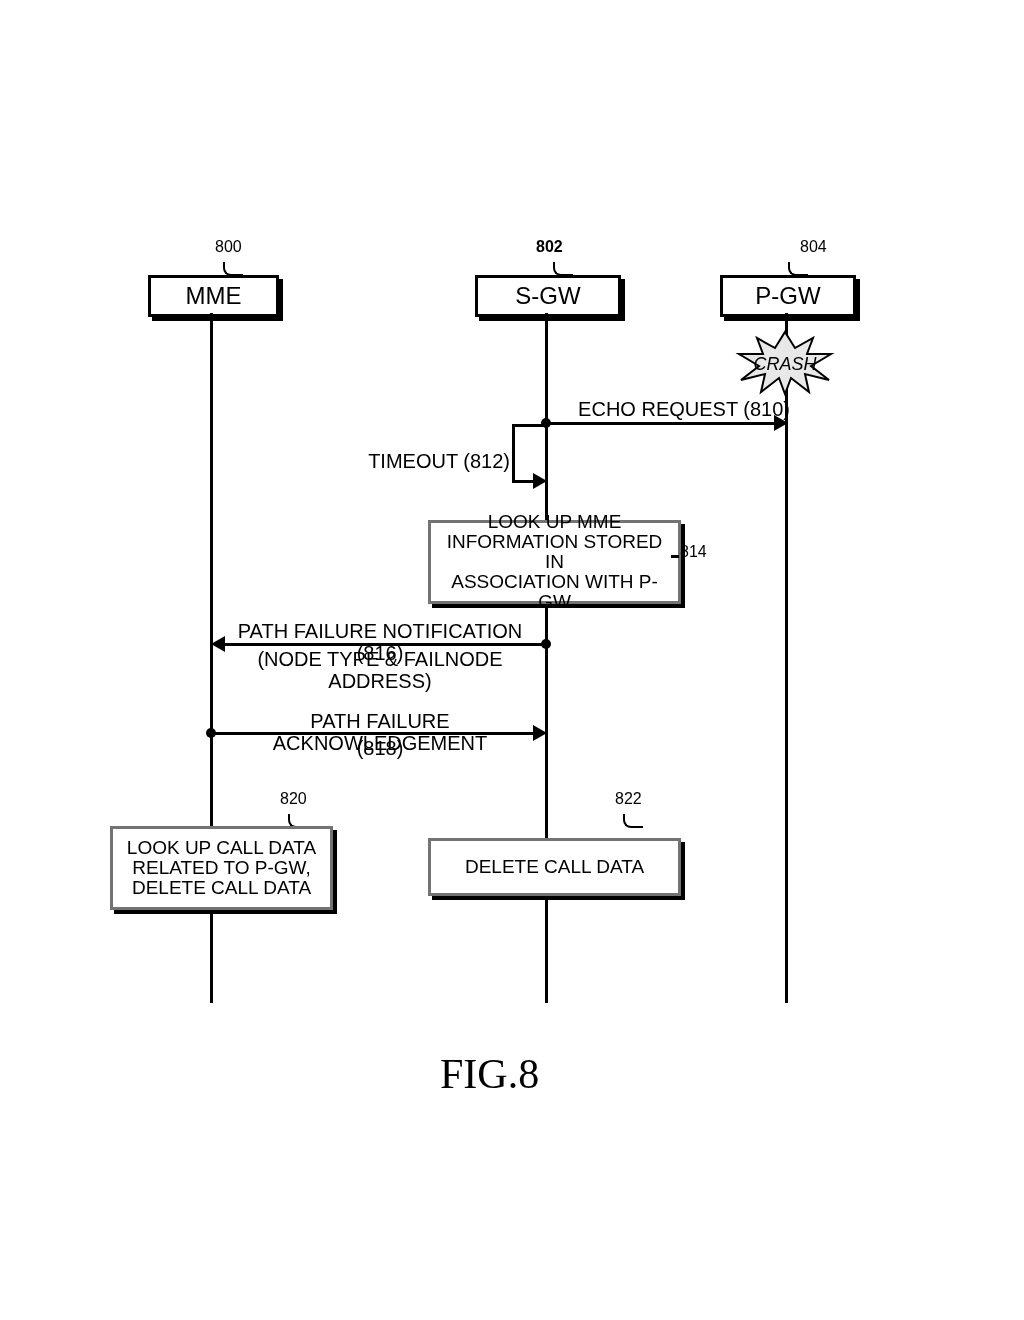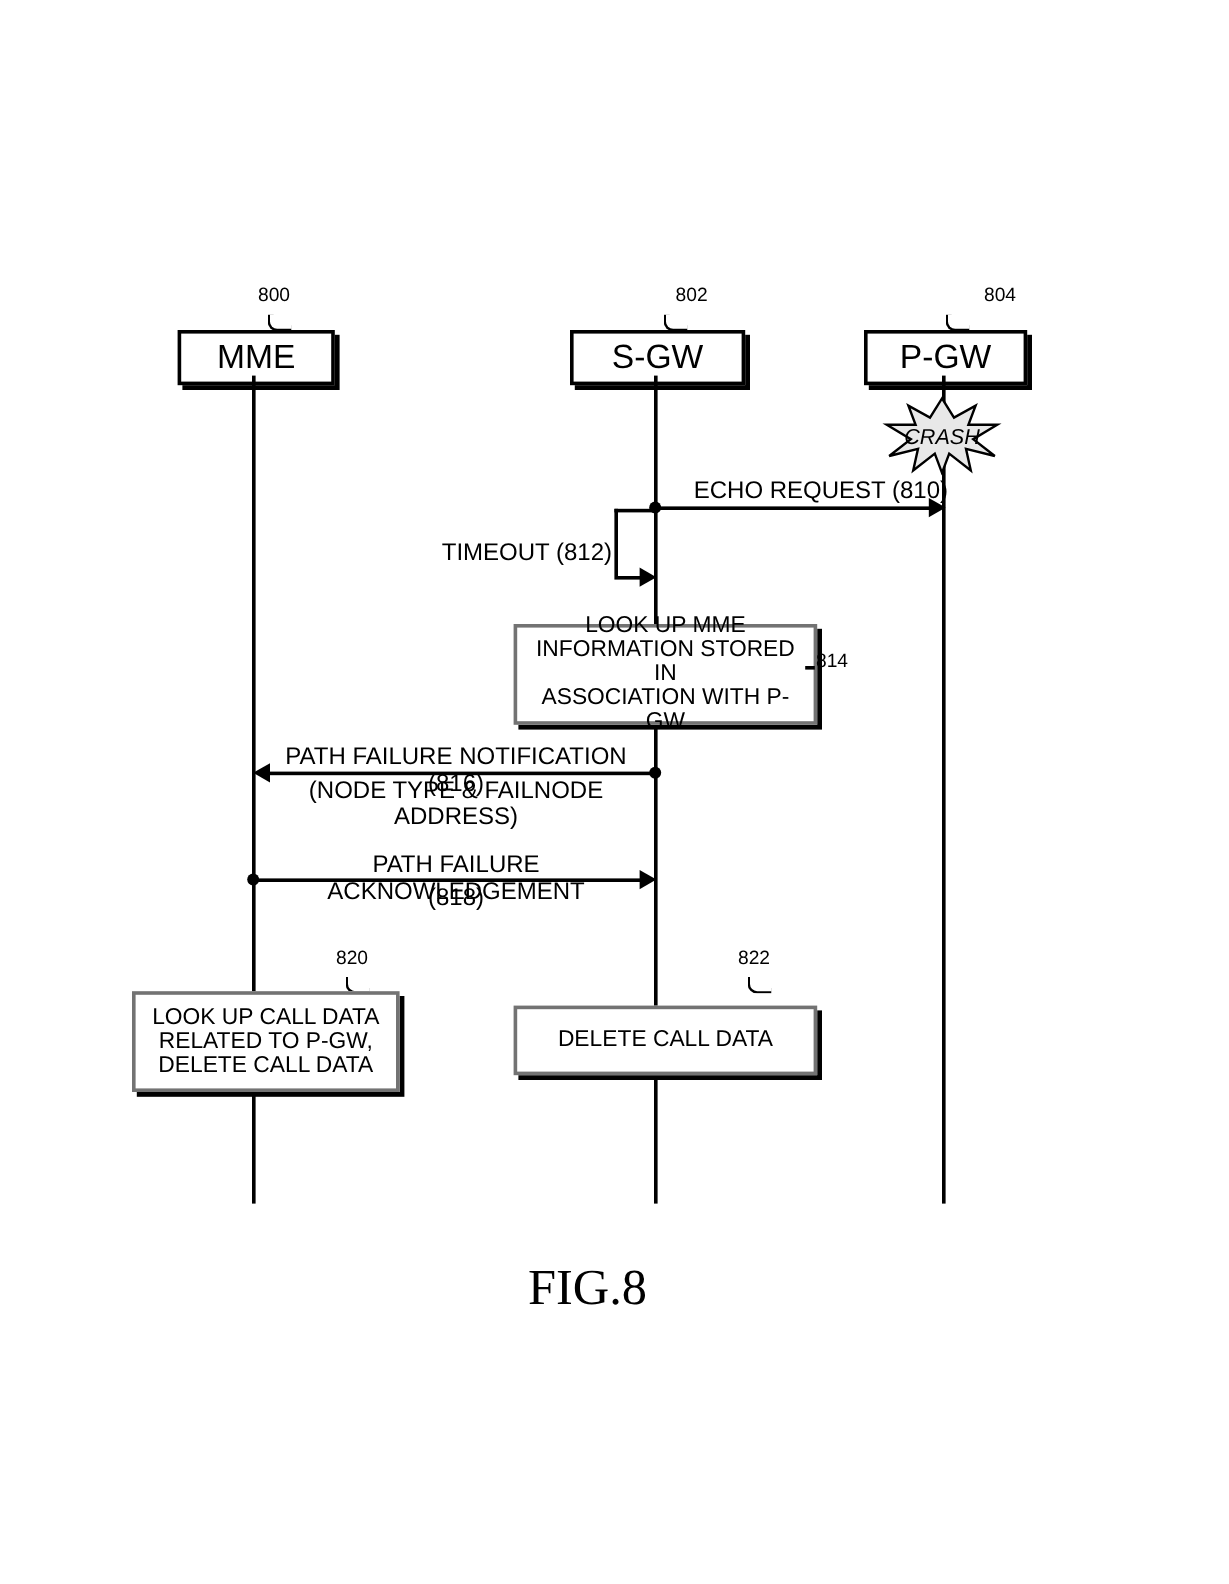--- a/index.html
+++ b/index.html
@@ -53,21 +53,21 @@
     border-bottom: 2px solid #000;
     border-bottom-left-radius: 8px;
   }
 
   
   .nodebox {
     position: absolute;
     border: 3px solid #000;
     background: #fff;
     text-align: center;
-    font-size: 28px;
+    font-size: 24px;
     padding: 4px 0;
     box-shadow: 4px 4px 0 #000;
   }
 
   
   .lifeline {
     position: absolute;
     width: 0;
     border-left: 3px solid #000;
   }
@@ -150,24 +150,24 @@
 </style>
 </head>
 <body>
 
 <div class="page">
 
 
   <div class="refnum" style="left:215px; top:238px;">800</div>
   <div class="reflead" style="left:223px; top:262px;"></div>
 
-  <div class="refnum" style="left:563px; top:238px;">802</div>
+  <div class="refnum" style="left:536px; top:238px;font-weight:bold;">802</div>
   <div class="reflead" style="left:553px; top:262px;"></div>
 
-  <div class="refnum" style="left:820px; top:238px;">804</div>
+  <div class="refnum" style="left:800px; top:238px;">804</div>
   <div class="reflead" style="left:788px; top:262px;"></div>
 
   <div class="nodebox" style="left:148px; top:275px; width:125px;">MME</div>
   <div class="nodebox" style="left:720px; top:275px; width:130px;">P-GW</div>
   <div class="nodebox" style="left:475px; top:275px; width:140px;">S-GW</div>
 
   <div class="lifeline" style="left:210px; top:313px; height:690px;"></div>
   <div class="lifeline" style="left:545px; top:313px; height:690px;"></div>
   <div class="lifeline" style="left:785px; top:313px; height:690px;"></div>
 

